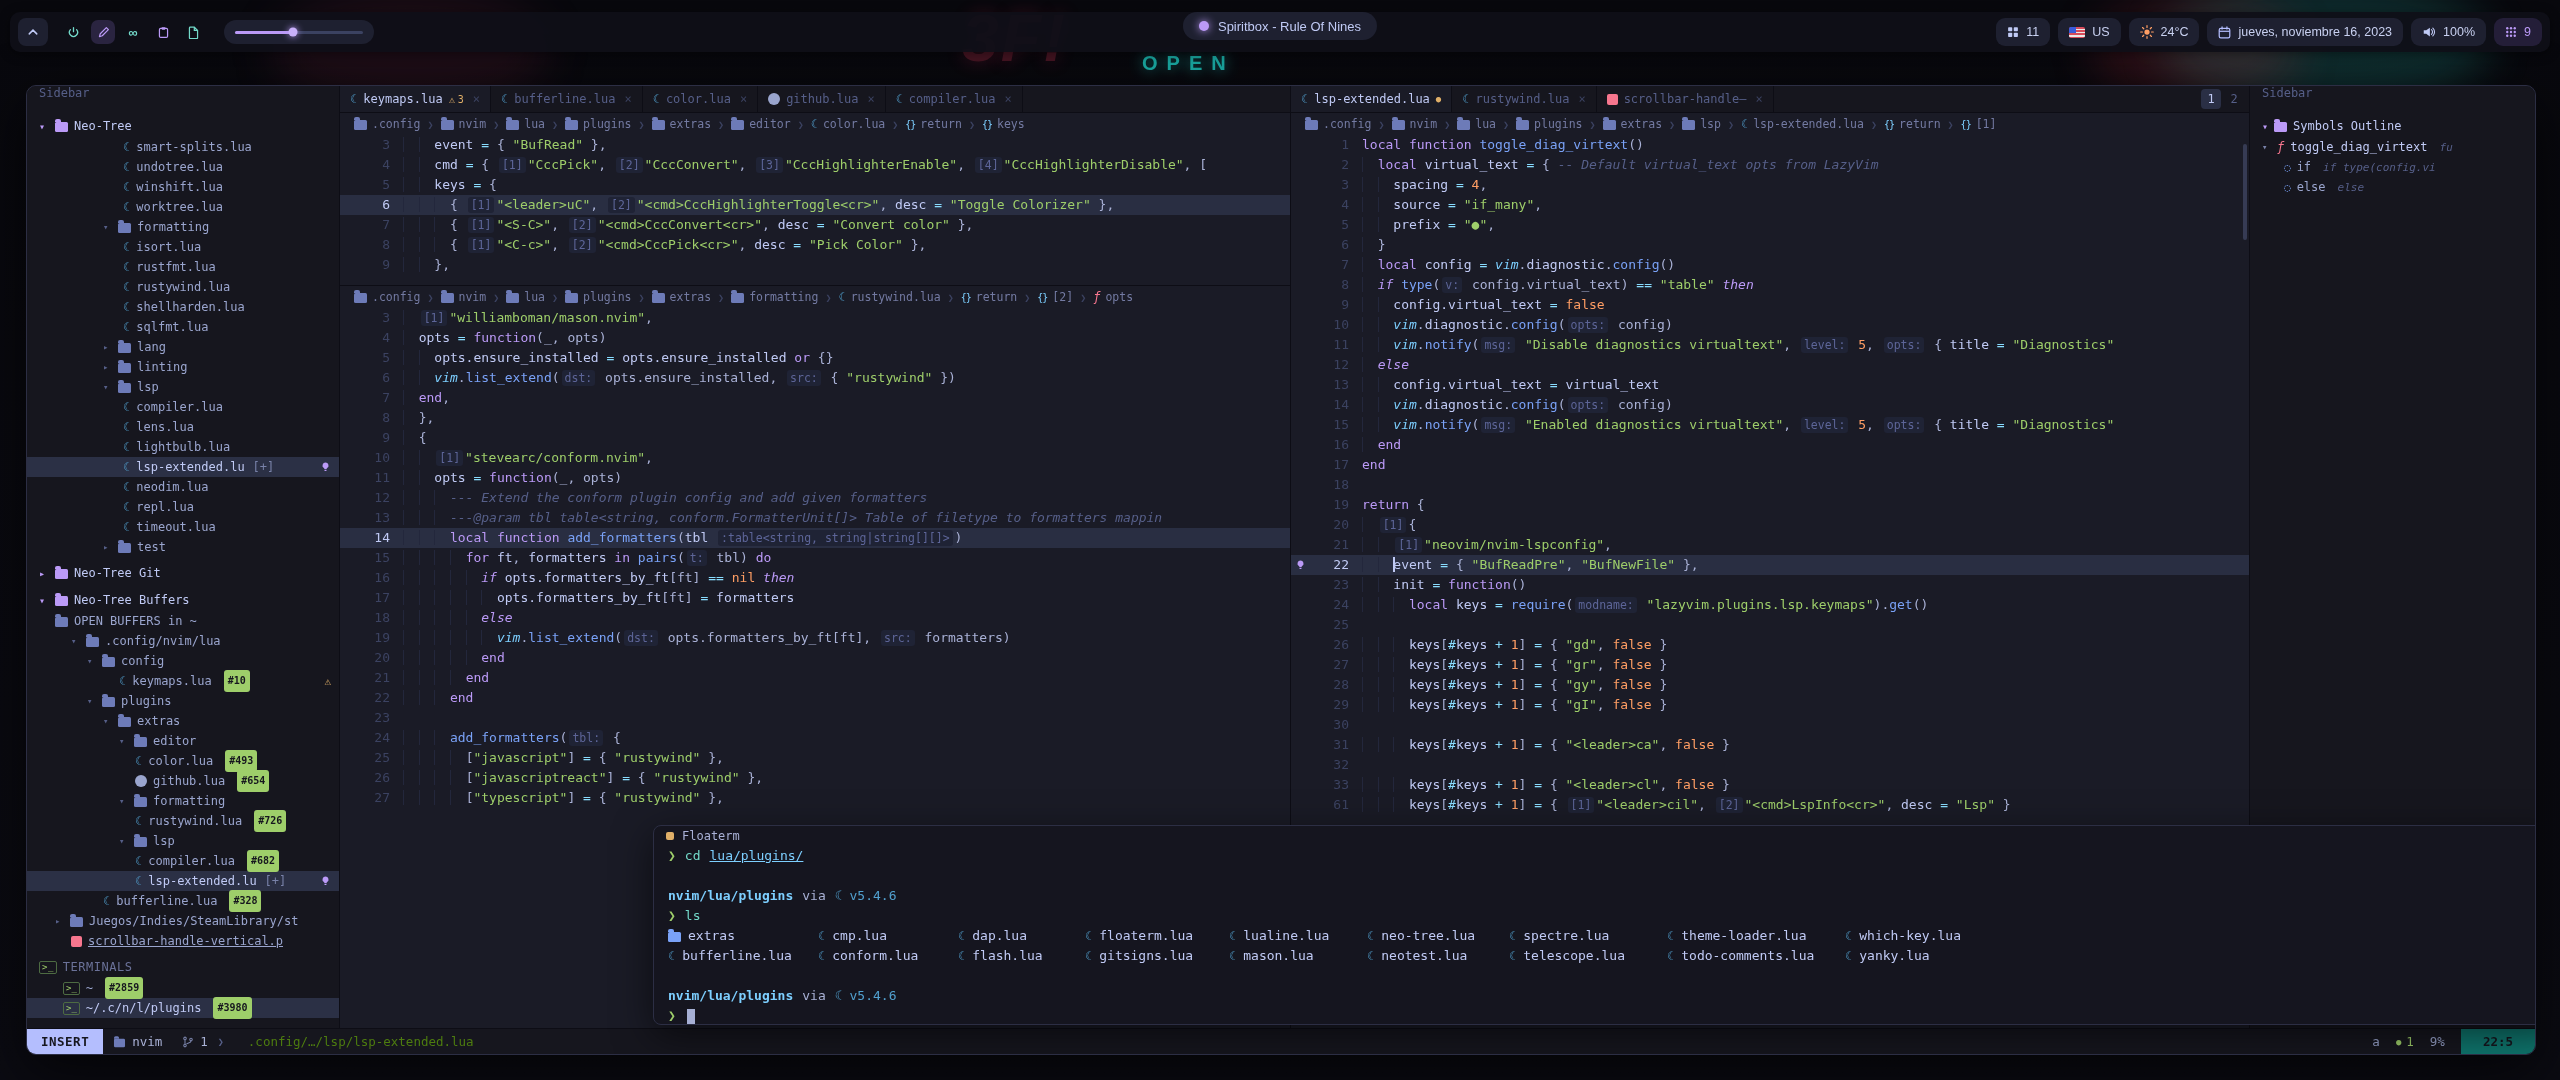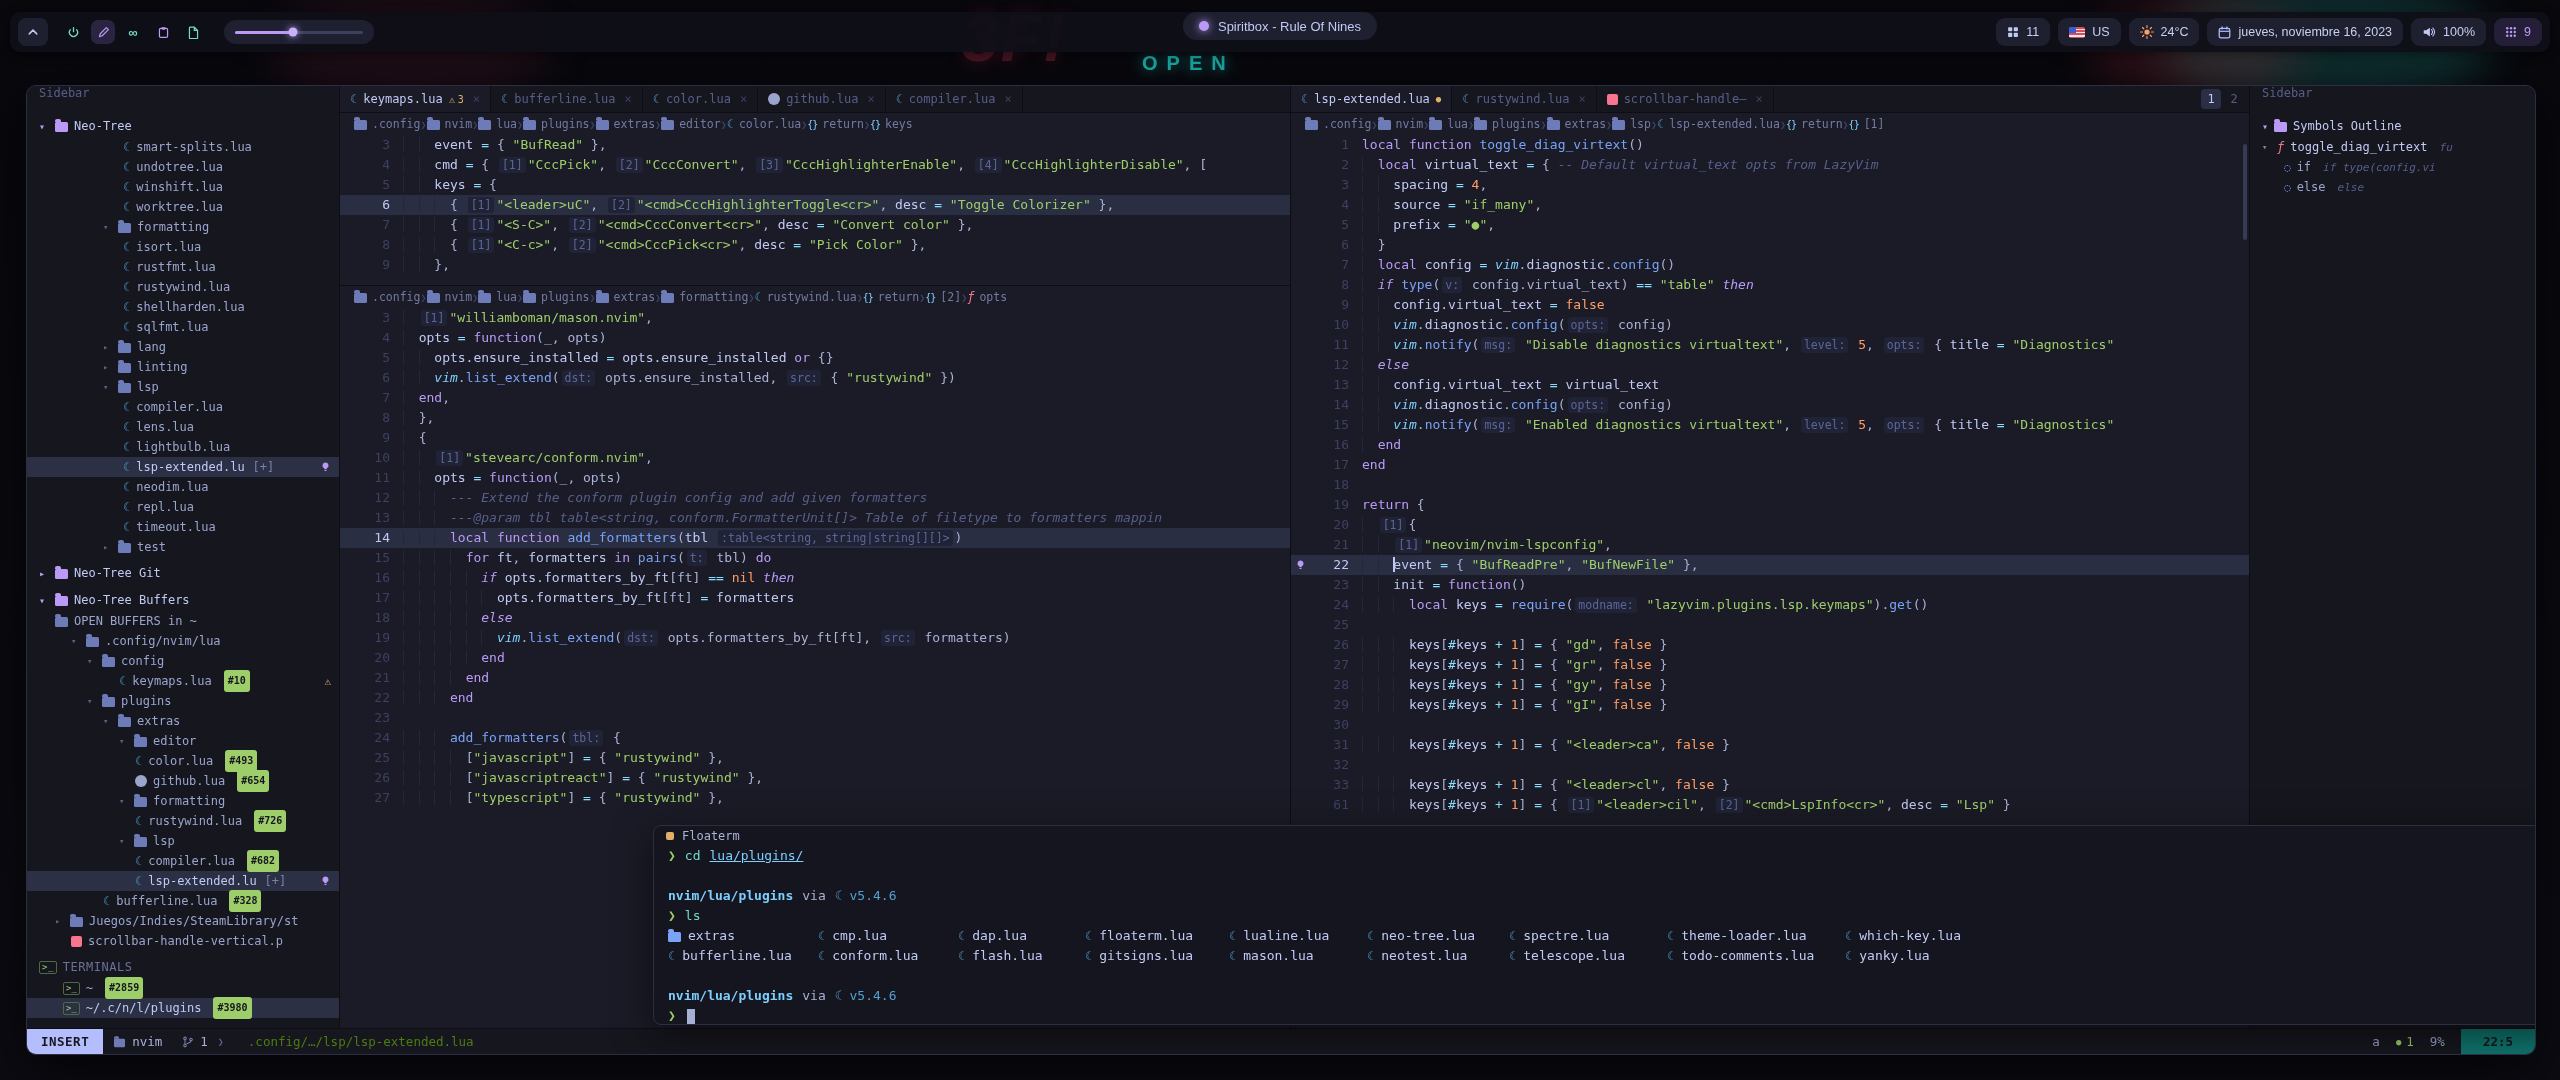--- a/index.html
+++ b/index.html
@@ -70,21 +70,21 @@
   .pane-right{flex:1;position:relative;}
   .tabbar{height:26px;background:#16161e;display:flex;align-items:stretch;flex:none;border-bottom:1px solid #0d0d15;font:12px "DejaVu Sans Mono",monospace;}
   .tab{display:flex;align-items:center;gap:6px;padding:0 10px;border-right:1px solid #0d0d15;color:#565f89;cursor:pointer;white-space:nowrap;}
   .tab.active{background:#1a1b26;color:#c0caf5;}
   .tclose{color:#3b4261;margin-left:3px;}
   .twarn{color:#e0af68;font-size:10px;display:flex;gap:3px;align-items:center;}
   .tdot{color:#e0af68;font-size:9px;}
   .tabpages{margin-left:auto;display:flex;align-items:center;gap:3px;padding-right:5px;}
   .tp{width:20px;height:20px;display:flex;align-items:center;justify-content:center;border-radius:4px;color:#565f89;cursor:pointer;}
   .tp.active{background:#2a2f45;color:#c0caf5;}
-  .bc{height:22px;display:flex;align-items:center;padding-left:14px;font:11.5px "DejaVu Sans Mono",monospace;color:#737aa2;flex:none;white-space:nowrap;overflow:hidden;}
+  .bc{height:22px;display:flex;align-items:center;gap:7px;padding-left:14px;font:11.5px "DejaVu Sans Mono",monospace;color:#737aa2;flex:none;white-space:nowrap;overflow:hidden;}
   .bc-sep{color:#3b4261;font-size:10px;}
   .bc-item{display:flex;align-items:center;gap:5px;}
   .split{flex:none;}
   .split.grow{flex:1;min-height:0;border-top:1px solid #0d0d15;}
   .split.first{border-top:none;padding-bottom:10px;}
   .code{font:13px/20px "DejaVu Sans Mono",monospace;color:#a9b1d6;overflow:hidden;}
   .cl{display:flex;height:20px;}
   .cl.cur{background:#292e42;}
   .sign{flex:none;display:flex;align-items:center;justify-content:center;}
   .ln{width:40px;flex:none;text-align:right;padding-right:13px;color:#3b4261;box-sizing:content-box;}
@@ -502,21 +502,21 @@
           <span class="trlabel">bufferline.lua</span>
           <span class="badge">#328</span>
           <span class="row-right"></span>
         </div>
         <div class="tree-row" style="padding-left: 28px;">
           <span class="chev">▸</span>
           <span class="ic-folder"></span>
           <span class="trlabel">Juegos/Indies/SteamLibrary/st</span>
           <span class="row-right"></span>
         </div>
-        <div class="tree-row" style="padding-left: 44px;">
+        <div class="tree-row" style="padding-left: 44px; text-decoration: underline;">
           <span class="ic-img"></span>
           <span class="trlabel">scrollbar-handle-vertical.p</span>
           <span class="row-right"></span>
         </div>
         <div class="tree-header terminals">
           <span class="ic-term">&gt;_</span>
           <span>TERMINALS</span>
         </div>
         <div class="tree-row" style="padding-left: 36px;">
           <span class="ic-term">&gt;_</span>

